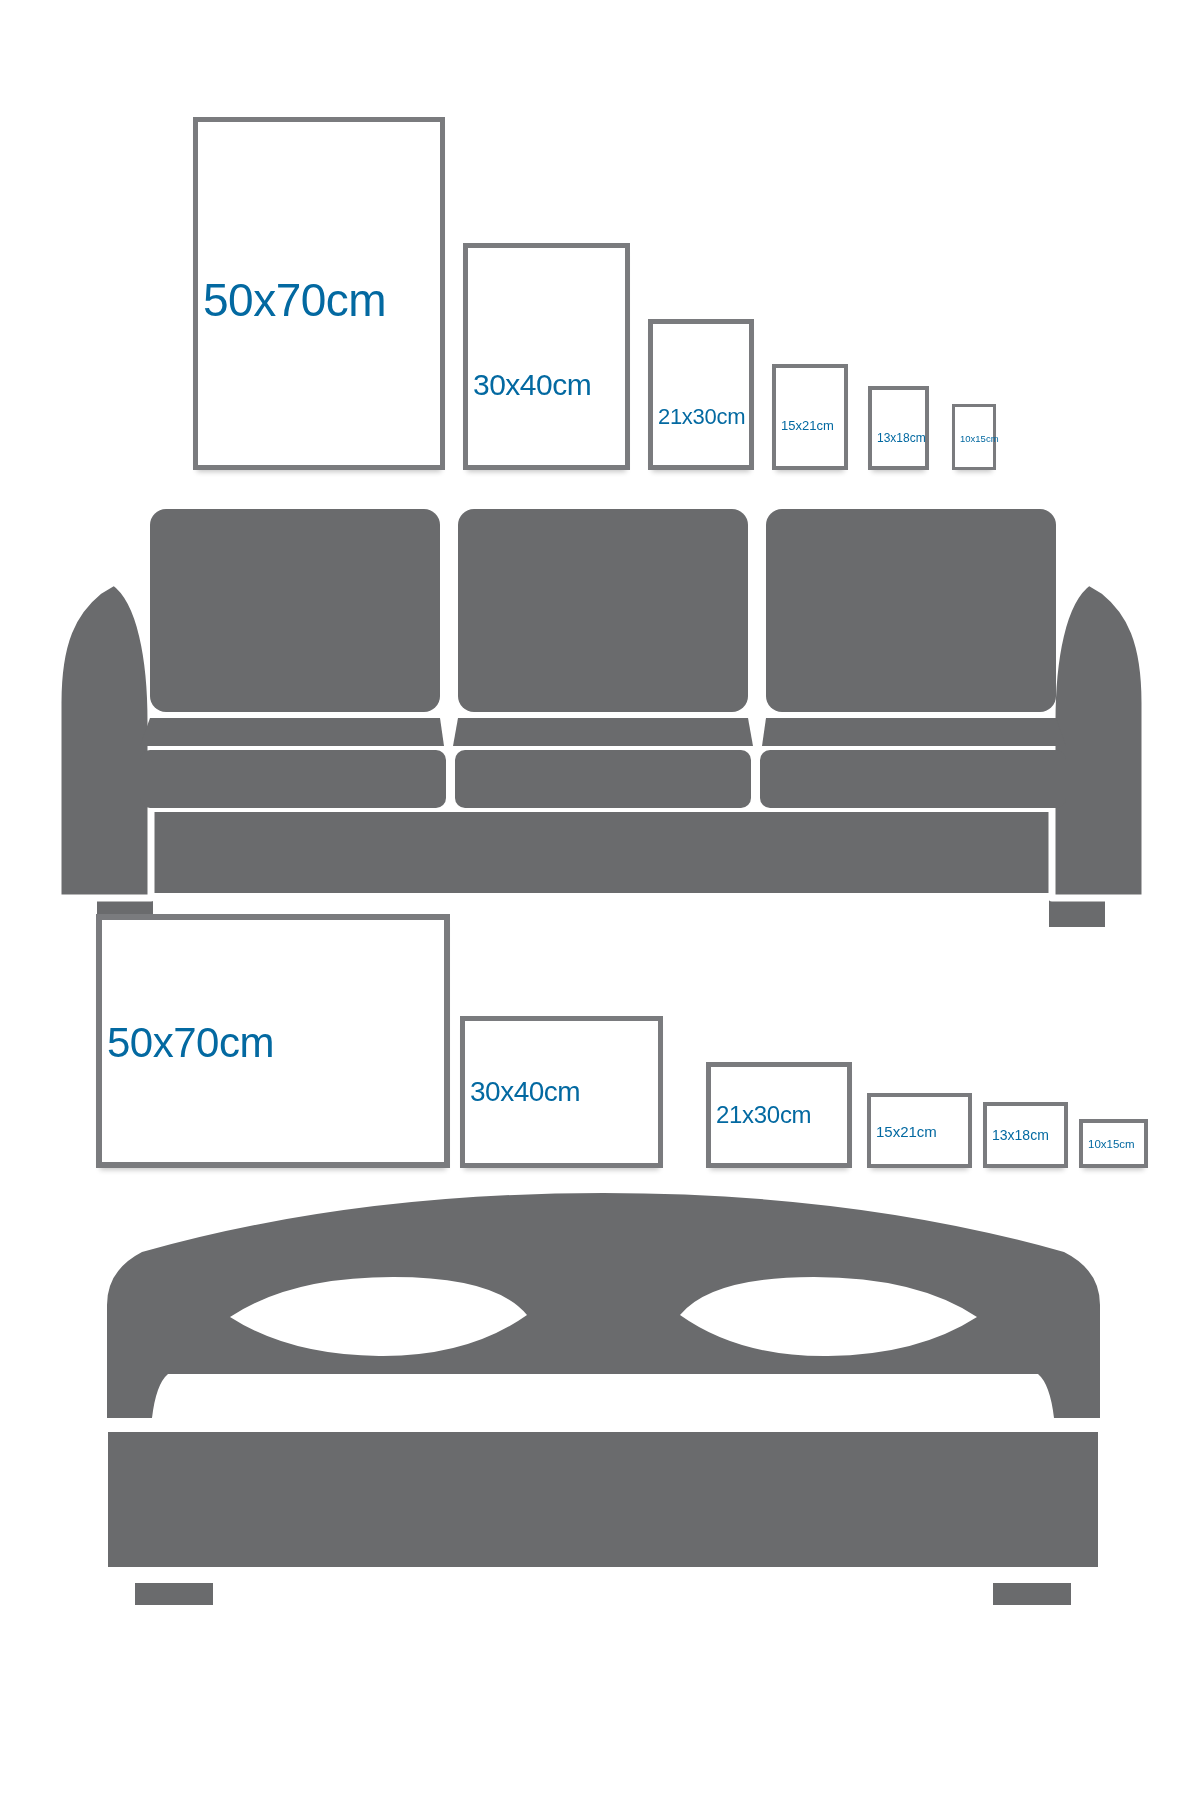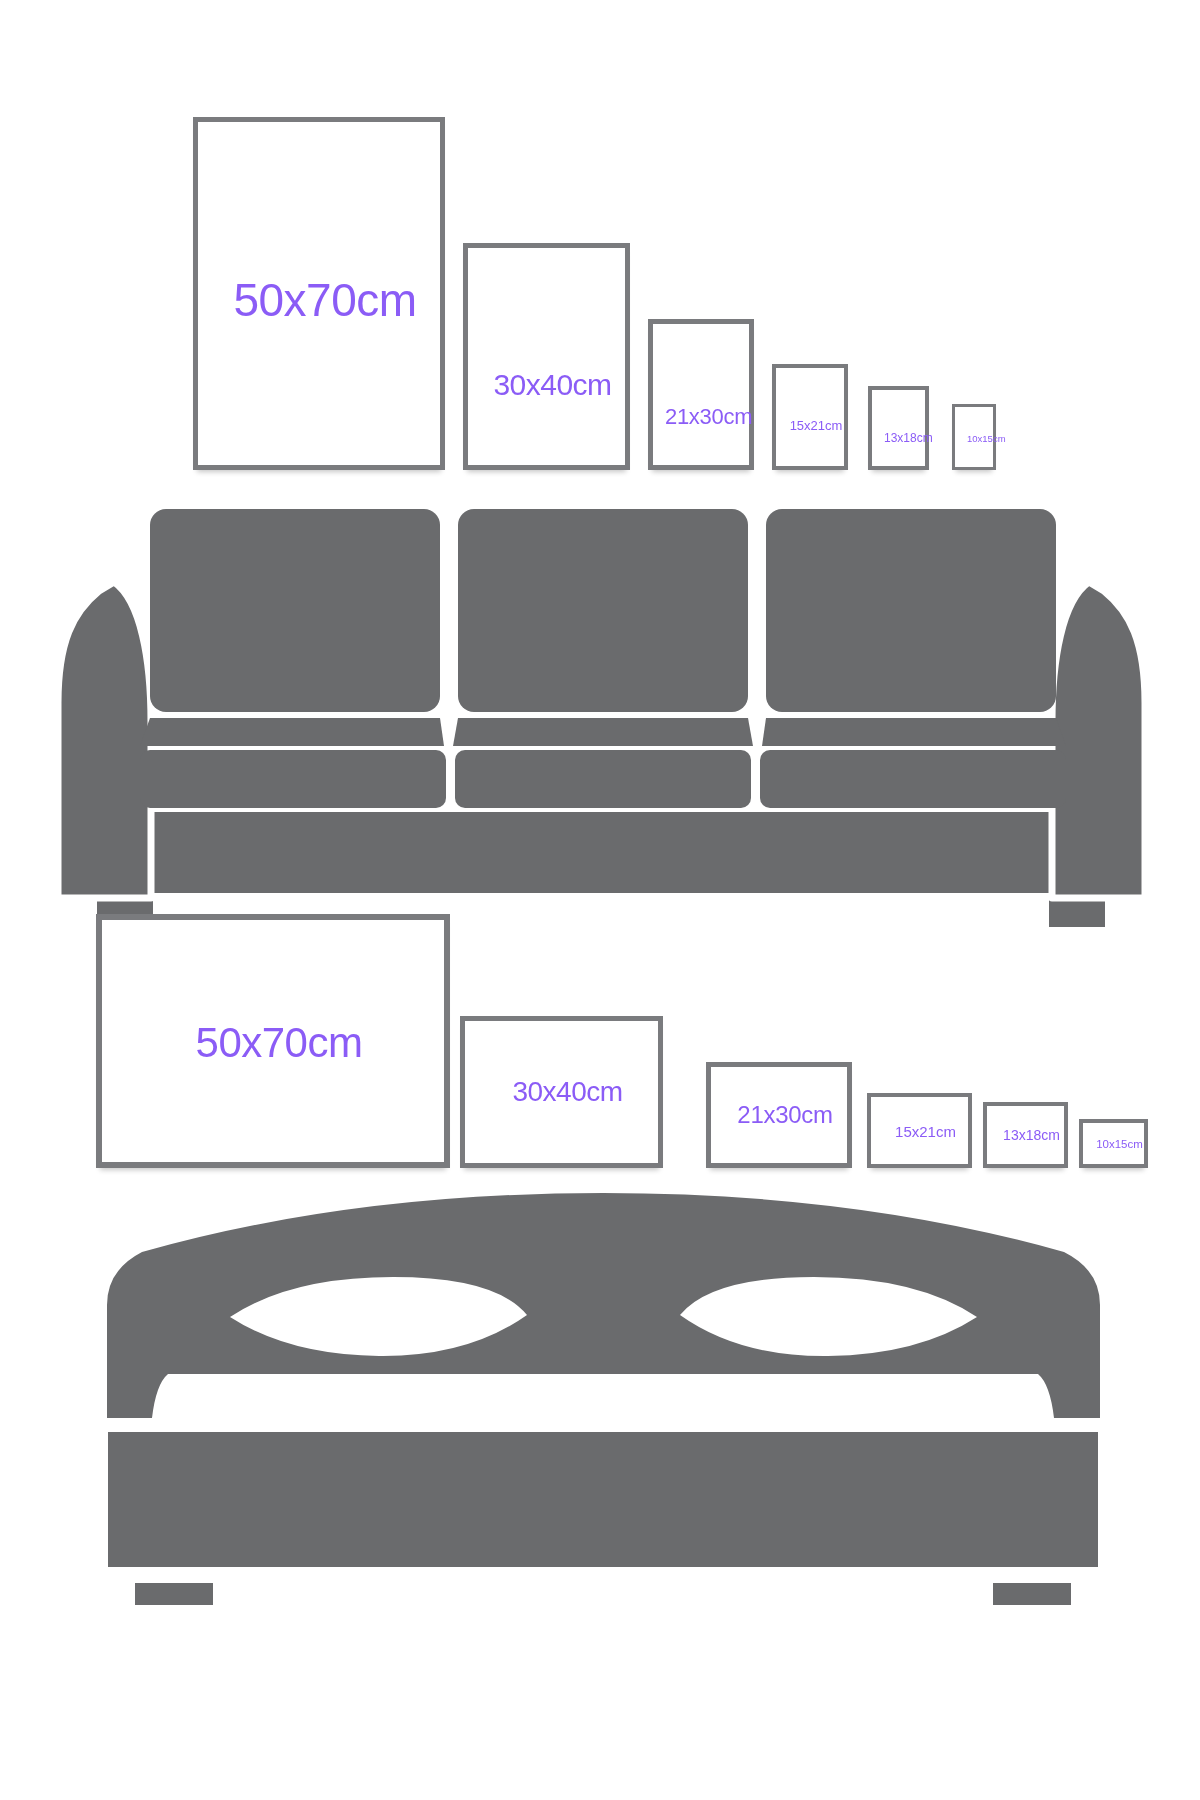--- a/index.html
+++ b/index.html
@@ -14,24 +14,23 @@
   
   .frame {
     position: absolute;
     box-sizing: border-box;
     background: #ffffff;
     border: 5px solid #7a7b7e;
     box-shadow: 0 6px 5px -4px rgba(0,0,0,0.22);
   }
   .frame .lbl {
     position: absolute;
-    left: 12px; right: 0;
-    text-align: center;
+    left: 5px; right: 0;
     transform: translateY(-50%);
-    color: #8b5cf6;
+    color: #0369a1;
     white-space: nowrap;
     letter-spacing: -0.5px;
   }
   
   .p1 { left:193px; top:117px; width:252px; height:353px; }
   .p1 .lbl { top:52%; font-size:46px; }
   .p2 { left:463px; top:243px; width:167px; height:227px; }
   .p2 .lbl { top:63%; font-size:30px; }
   .p3 { left:648px; top:319px; width:106px; height:151px; }
   .p3 .lbl { top:66%; font-size:22px; letter-spacing:-0.3px; }

